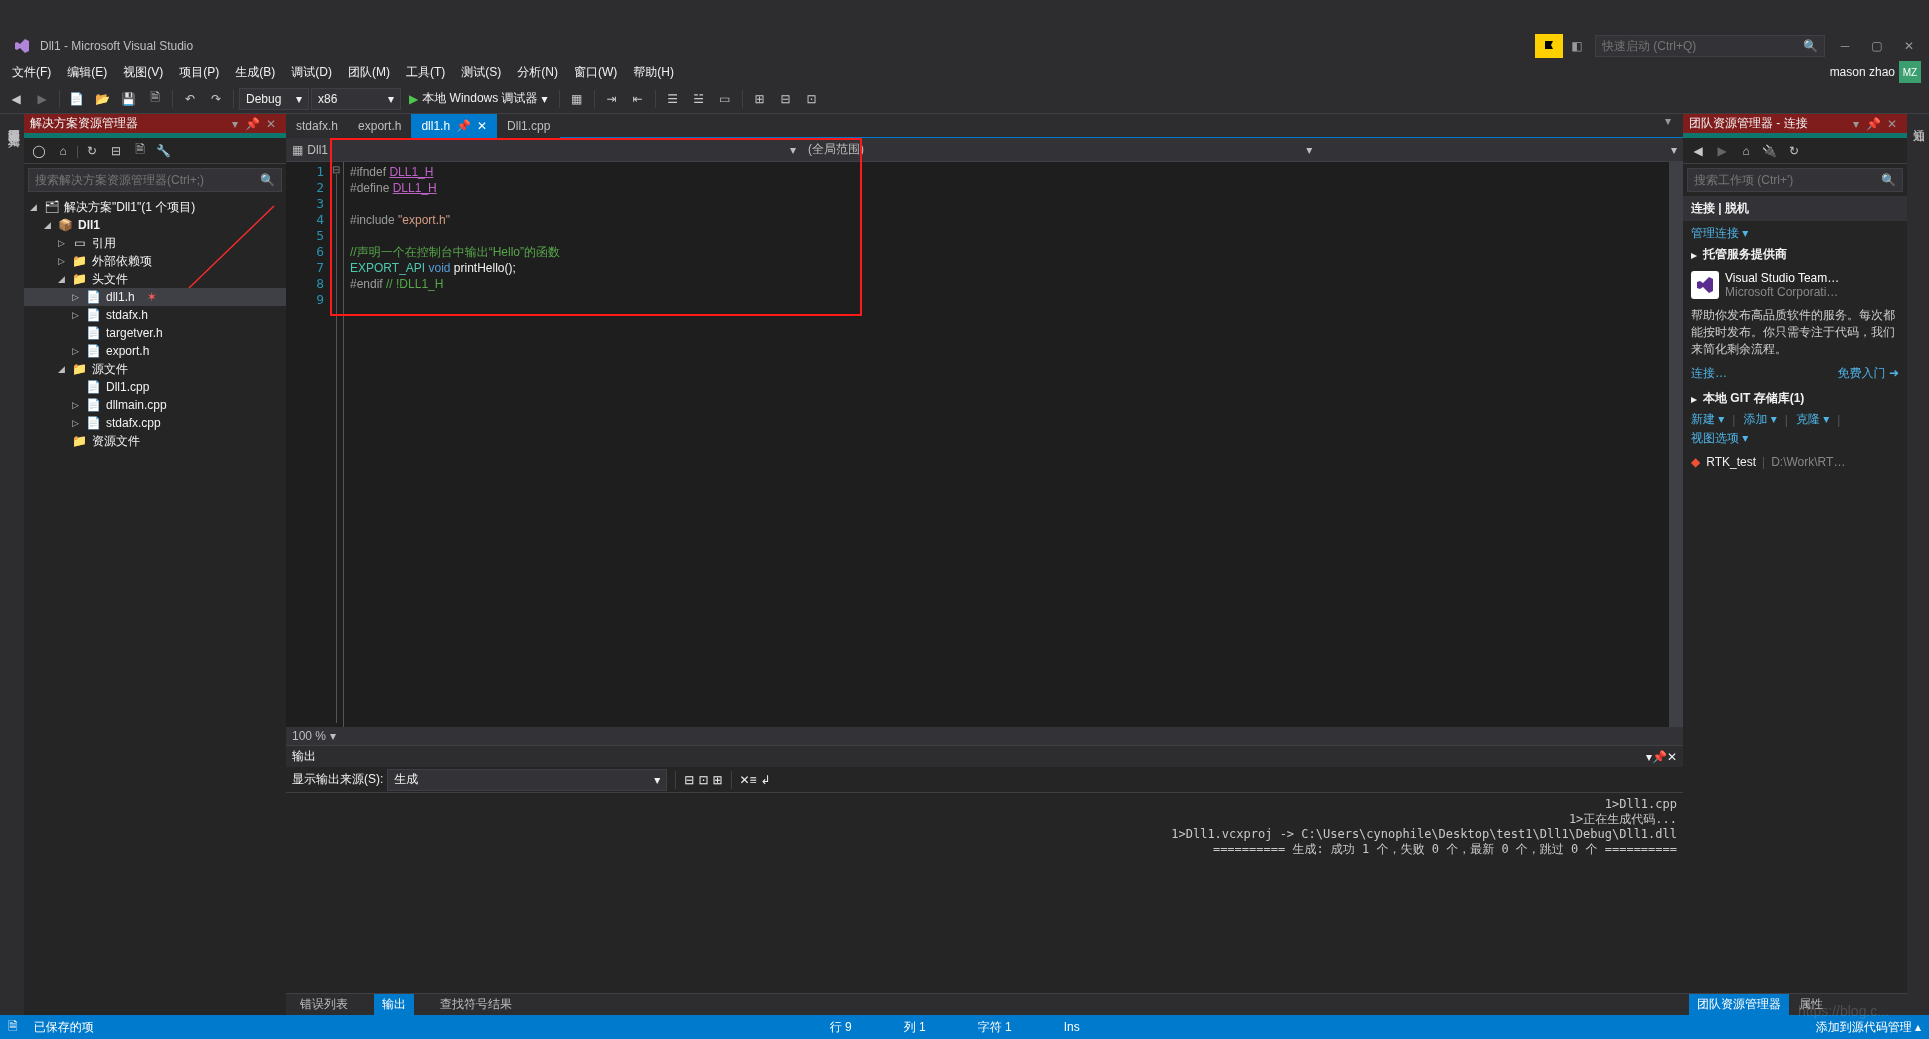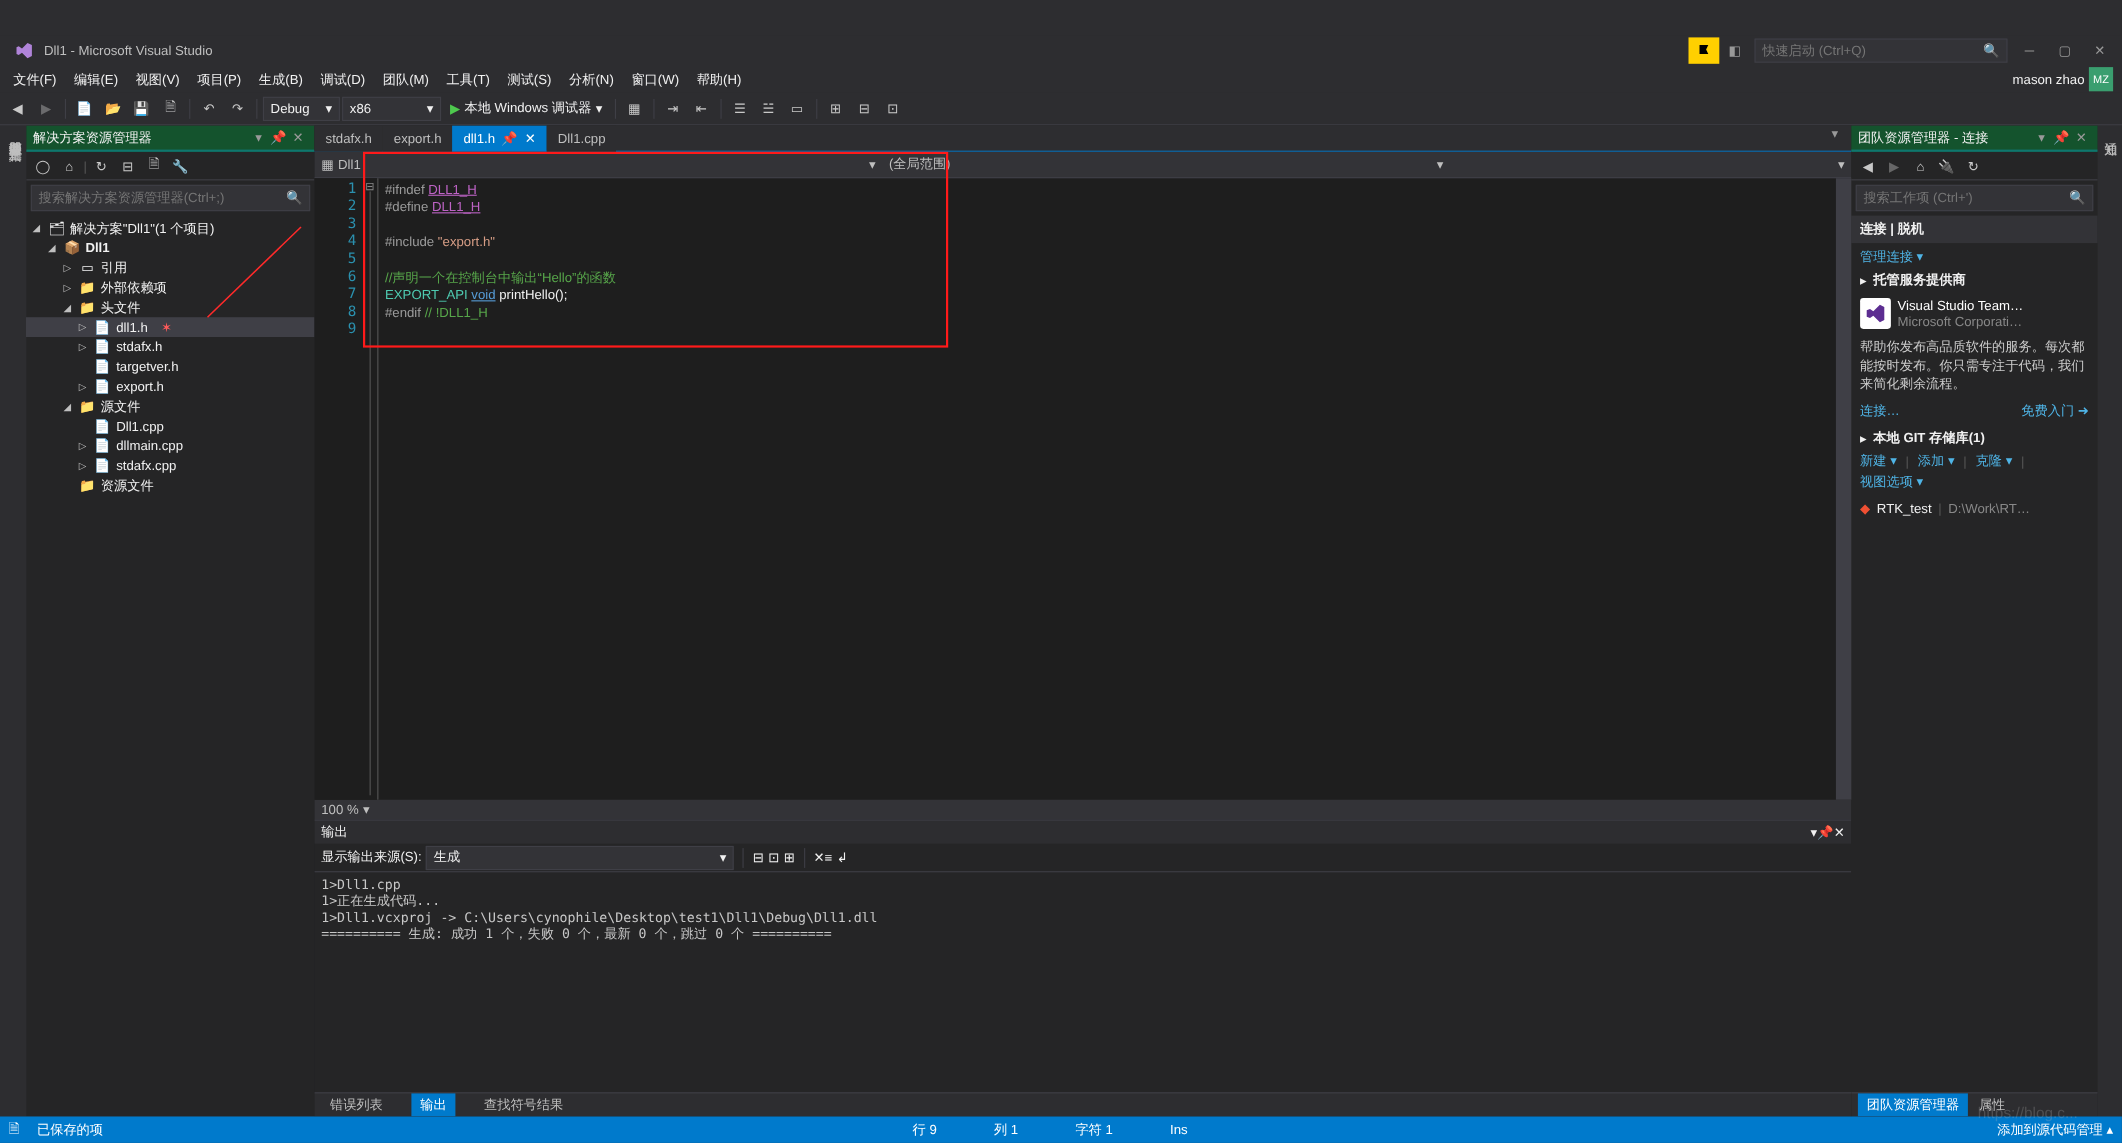--- a/index.html
+++ b/index.html
@@ -33,21 +33,21 @@
 .toolbar .play { color: #4ec94e; }
 
 
 .main { flex: 1; display: flex; overflow: hidden; }
 .side-strip { width: 24px; background: #2d2d30; writing-mode: vertical-rl; text-orientation: upright; padding: 6px 2px; color: #bfbfbf; font-size: 11px; display: flex; gap: 6px; }
 
 
 .panel { background: #252526; display: flex; flex-direction: column; }
 .panel.left { width: 262px; }
 .panel.right { width: 224px; }
-.panel-header { height: 24px; background: #14532d; display: flex; align-items: center; padding: 0 6px; color: #f1f1f1; border-bottom: 2px solid #0f766e; }
+.panel-header { height: 24px; background: #7f1d1d; display: flex; align-items: center; padding: 0 6px; color: #f1f1f1; border-bottom: 5px solid #0f766e; }
 .panel-header .spacer { flex: 1; }
 .panel-header .hbtn { width: 18px; height: 18px; display: flex; align-items: center; justify-content: center; color: #999; }
 .panel-toolbar { height: 26px; display: flex; align-items: center; padding: 0 4px; gap: 2px; border-bottom: 1px solid #3f3f46; }
 .panel-toolbar .tbtn { width: 22px; height: 22px; color: #c8c8c8; display: flex; align-items: center; justify-content: center; }
 .panel-search { height: 24px; background: #333337; border: 1px solid #3f3f46; margin: 4px; display: flex; align-items: center; padding: 0 6px; }
 .panel-search input { flex: 1; background: transparent; border: 0; outline: 0; color: #f1f1f1; }
 
 .tree { flex: 1; overflow: auto; padding: 2px 0; }
 .tree-row { height: 18px; display: flex; align-items: center; padding-left: 6px; color: #f1f1f1; gap: 4px; white-space: nowrap; }
 .tree-row.sel { background: #3f3f46; }
@@ -64,32 +64,32 @@
 .doc-nav .combo2 { flex: 1; padding: 0 6px; color: #bfbfbf; display: flex; align-items: center; }
 .editor-wrap { flex: 1; display: flex; position: relative; }
 .gutter { width: 44px; background: #1e1e1e; text-align: right; padding: 2px 6px 0 0; }
 .gutter .ln { color: #2b91af; font-family: Consolas, monospace; font-size: 13px; line-height: 16px; }
 .code { flex: 1; font-family: Consolas, monospace; font-size: 13px; line-height: 16px; padding: 2px 0 0 6px; position: relative; }
 .cline { white-space: pre; }
 .kw-pp { color: #9b9b9b; }
 .kw-macro { color: #bd63c5; text-decoration: underline; }
 .kw-str { color: #d69d85; }
 .kw-cmt { color: #57a64a; }
-.kw-type { color: #569cd6; text-decoration: underline; }
+.kw-type { color: #569cd6; }
 .kw-exp { color: #4ec9b0; }
 .red-box { position: absolute; border: 2px solid #ff1a1a; pointer-events: none; }
 .zoom-bar { height: 18px; background: #333337; display: flex; align-items: center; padding: 0 6px; color: #bfbfbf; font-size: 11px; }
 
 
 .output { height: 270px; background: #252526; display: flex; flex-direction: column; }
 .output-header { height: 22px; background: #2d2d30; display: flex; align-items: center; padding: 0 6px; color: #f1f1f1; border-top: 1px solid #3f3f46; }
 .output-header .spacer { flex: 1; }
 .output-toolbar { height: 26px; display: flex; align-items: center; padding: 0 6px; gap: 4px; border-bottom: 1px solid #3f3f46; }
 .output-toolbar .combo { min-width: 280px; height: 22px; background: #333337; border: 1px solid #3f3f46; padding: 0 6px; color: #f1f1f1; display: flex; align-items: center; }
-.out-body { flex: 1; font-family: Consolas, monospace; font-size: 12px; line-height: 15px; padding: 4px 6px; color: #c8c8c8; overflow: auto; white-space: pre; }
+.out-body { flex: 1; font-family: Consolas, monospace; font-size: 12px; line-height: 15px; padding: 4px 6px; color: #c8c8c8; overflow: auto; white-space: pre; text-align: right; }
 .bottom-tabs { height: 22px; background: #2d2d30; display: flex; align-items: center; padding: 0 6px; gap: 18px; border-top: 1px solid #3f3f46; }
 .bottom-tab { padding: 2px 8px; color: #bfbfbf; }
 .bottom-tab.active { background: #007acc; color: #fff; }
 
 
 .te-row { display: flex; align-items: center; padding: 4px 8px; gap: 6px; }
 .te-section-h { background: #333337; padding: 4px 8px; color: #f1f1f1; cursor: default; }
 .te-link { color: #4fb4e6; }
 .bottom-tabs-r { height: 22px; display: flex; align-items: center; padding: 0 6px; gap: 2px; border-top: 1px solid #3f3f46; background: #2d2d30; }
 

